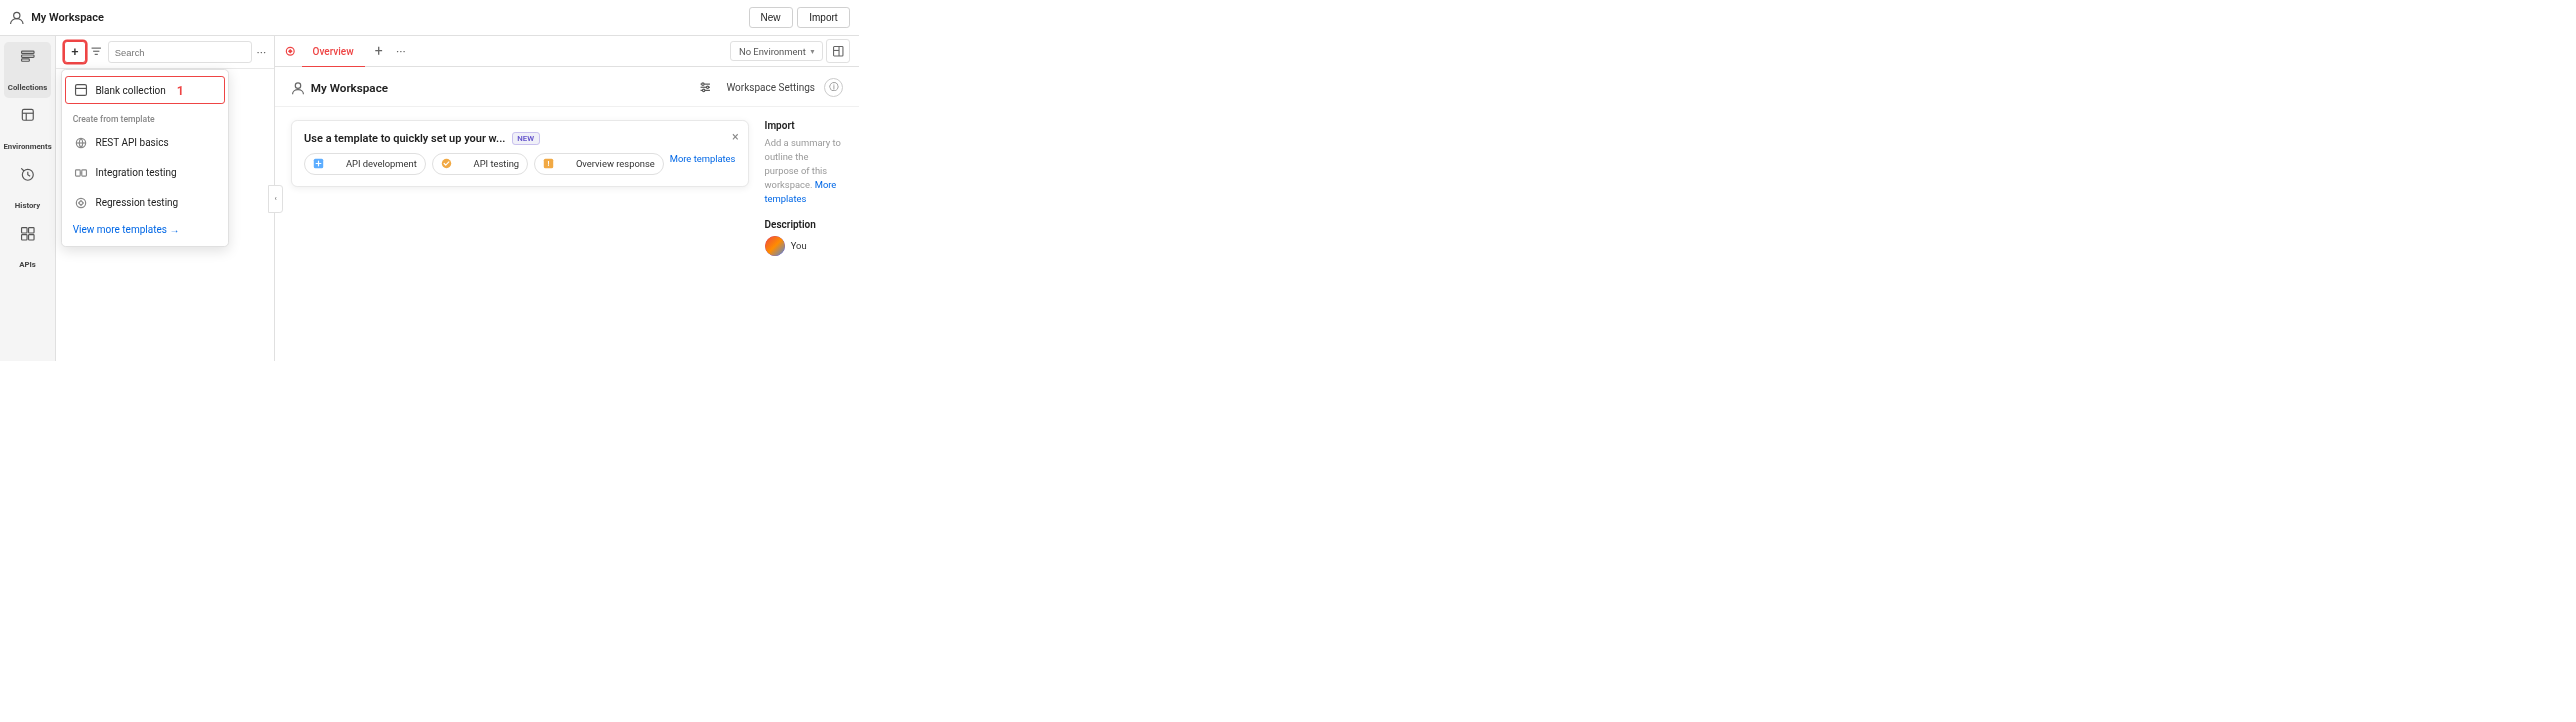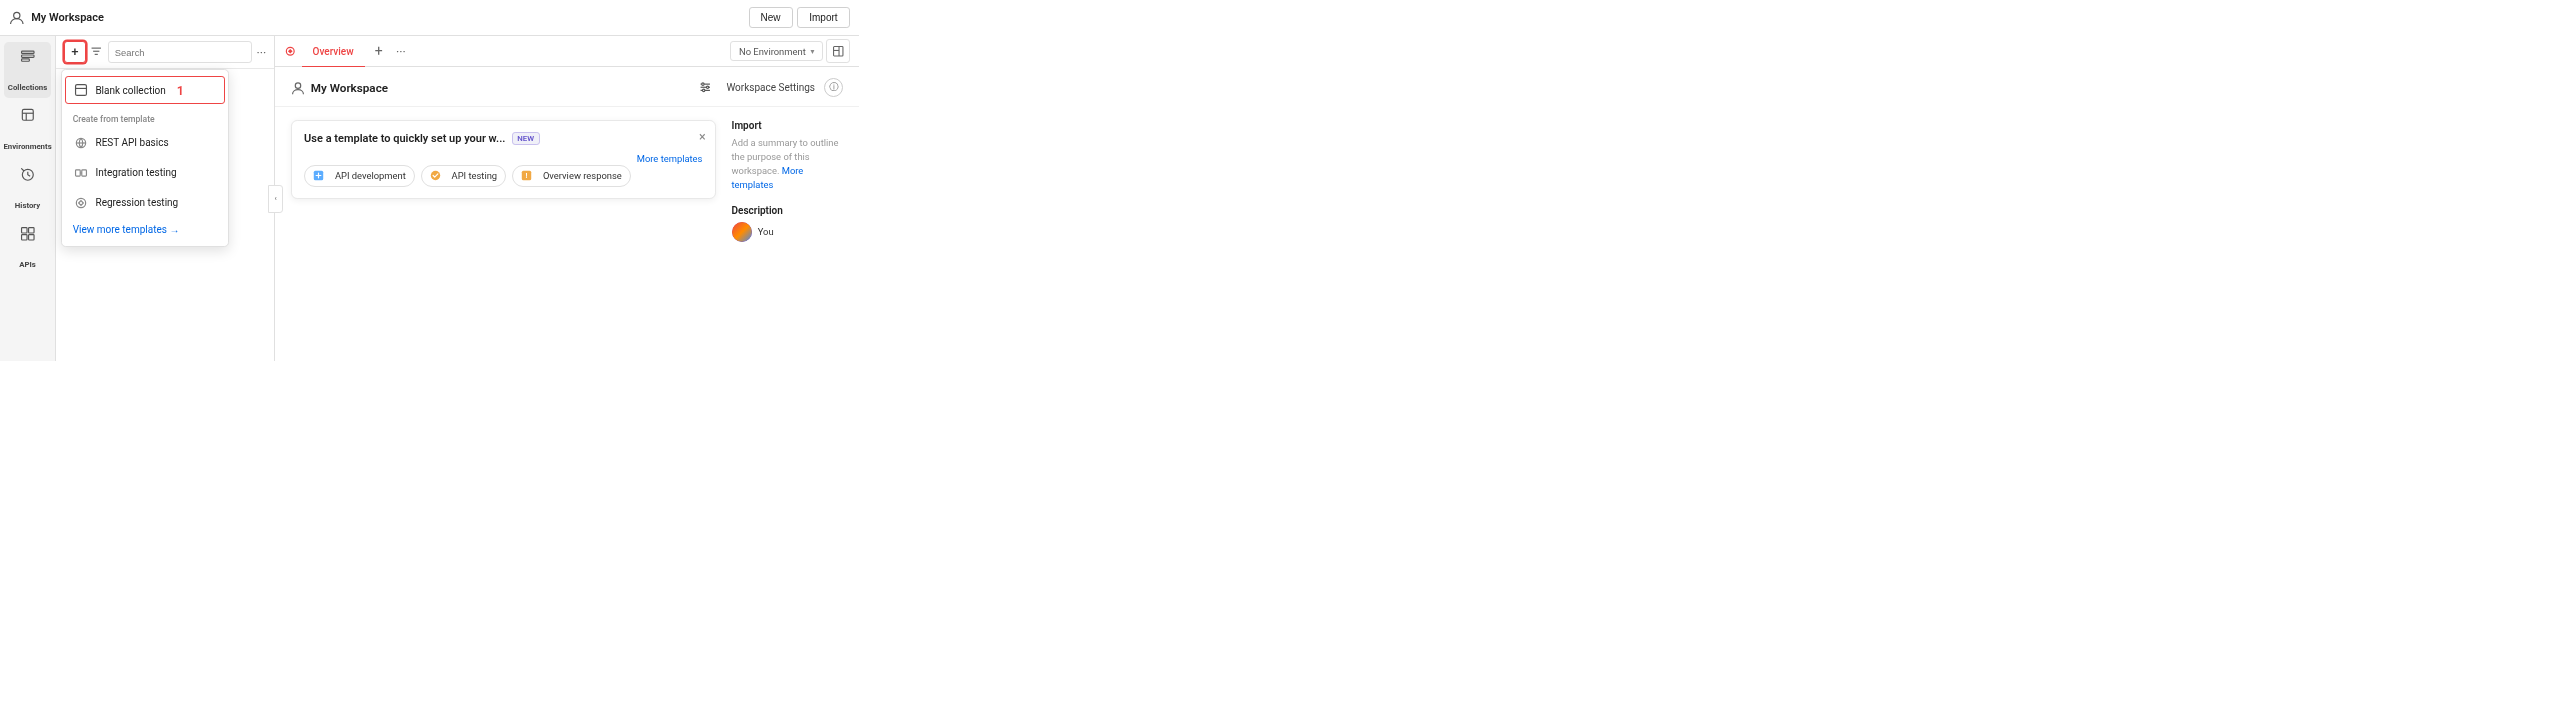--- a/index.html
+++ b/index.html
@@ -403,29 +403,28 @@
       color: #888;
       font-size: 12.5px;
     }
     .template-options {
       display: flex;
       gap: 6.2px;
     }
     .template-option {
       display: flex;
       align-items: center;
-      gap: 11px;
+      gap: 22px;
       padding: 4.7px 7.8px;
       border: 0.8px solid #e0e0e0;
       border-radius: 15.6px;
       font-size: 9.4px;
       color: #333;
       cursor: pointer;
       white-space: nowrap;
-      margin-top: 12px;
     }
     .more-templates-link {
       color: #0067e6;
       font-size: 9.4px;
       cursor: pointer;
       white-space: nowrap;
     }
 
     
     .ws-action-item {

